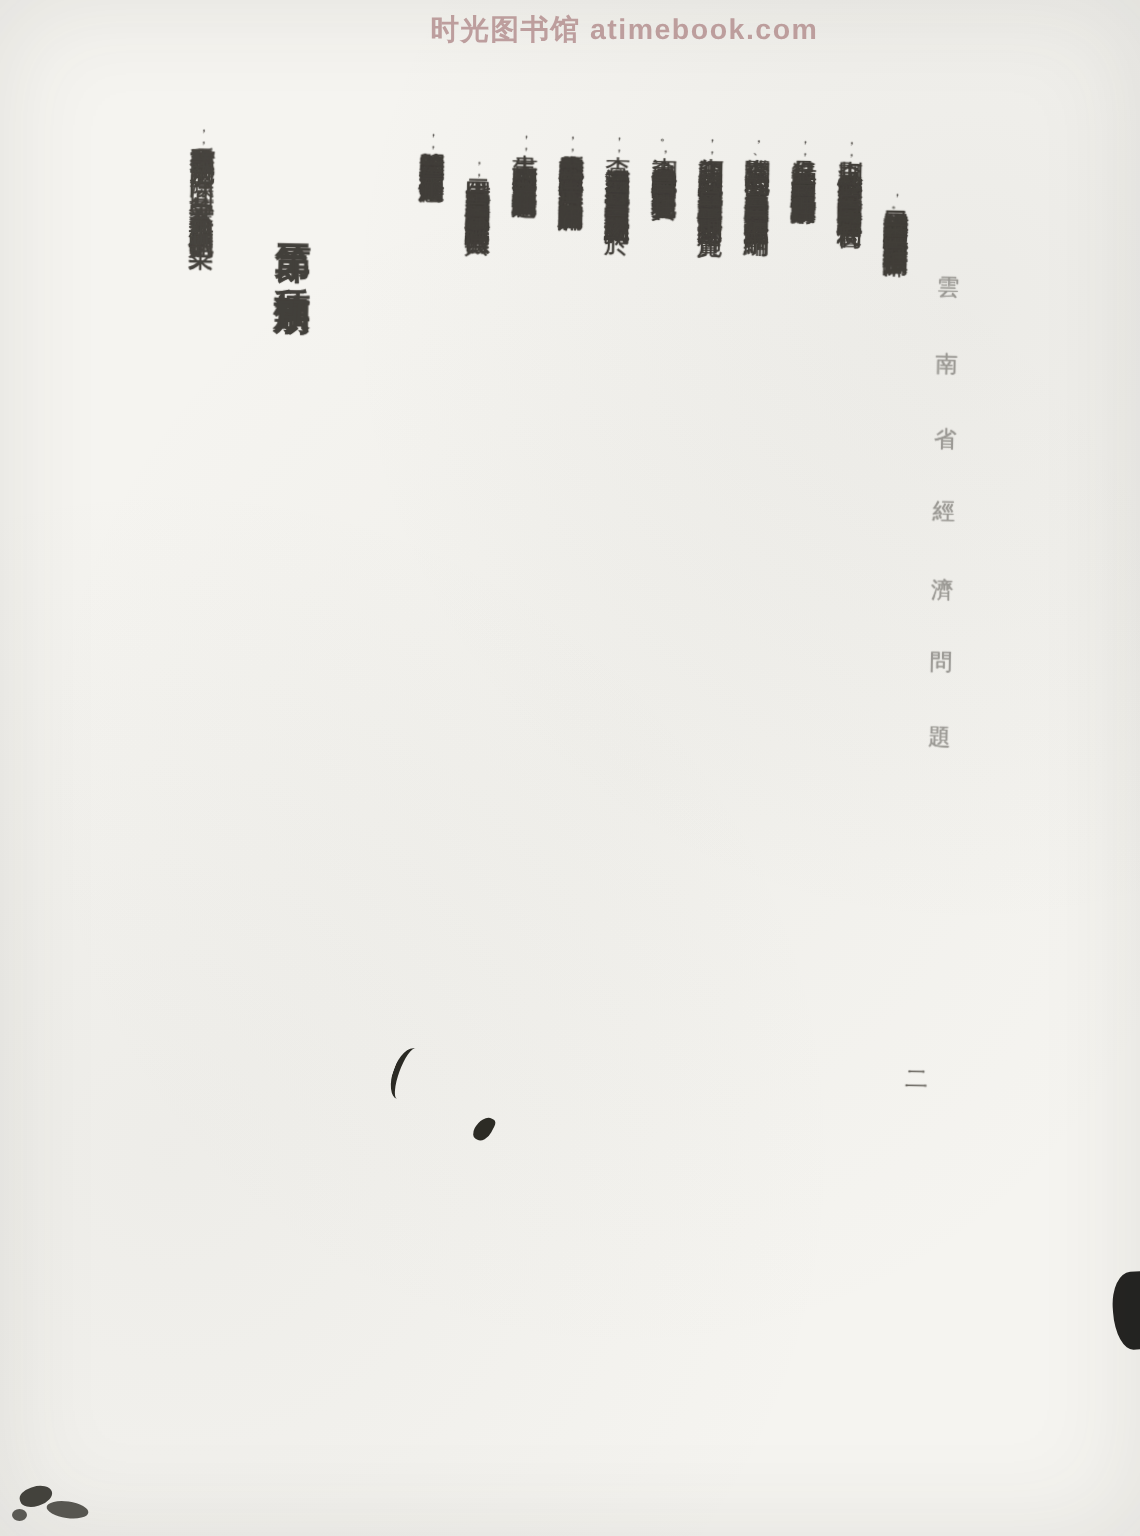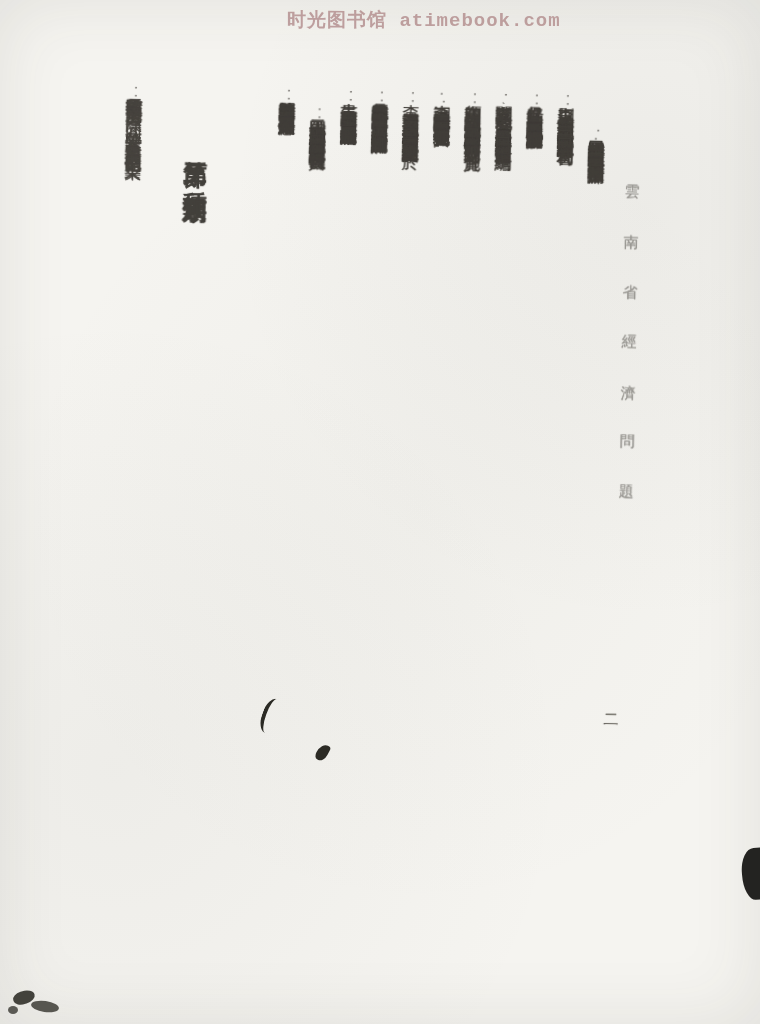--- a/index.html
+++ b/index.html
@@ -12,21 +12,21 @@
     position:absolute;left:0;top:0;width:760px;height:1024px;overflow:hidden;
     background:
       radial-gradient(circle at 85% 20%, rgba(120,120,115,0.07), rgba(0,0,0,0) 40%),
       radial-gradient(circle at 15% 75%, rgba(120,120,115,0.06), rgba(0,0,0,0) 45%),
       radial-gradient(circle at 55% 50%, rgba(140,140,130,0.05), rgba(0,0,0,0) 60%),
       #f5f4f0;
     box-shadow:inset 0 0 70px rgba(60,58,52,0.10);
   }
   .watermark{
     position:absolute;top:7px;left:287px;
-    font-family:Liberation Mono, monospace;
+    font-family:Liberation Sans, sans-serif;
     font-size:19px;letter-spacing:1px;font-weight:bold;
     opacity:0.85;
   }
   #skew-wrap{
     position:absolute;left:0;top:0;width:760px;height:1024px;
     transform:rotate(1.1deg);transform-origin:610px 90px;
     filter:blur(0.3px);
   }
   .vtext{
     writing-mode:vertical-rl;text-orientation:upright;

